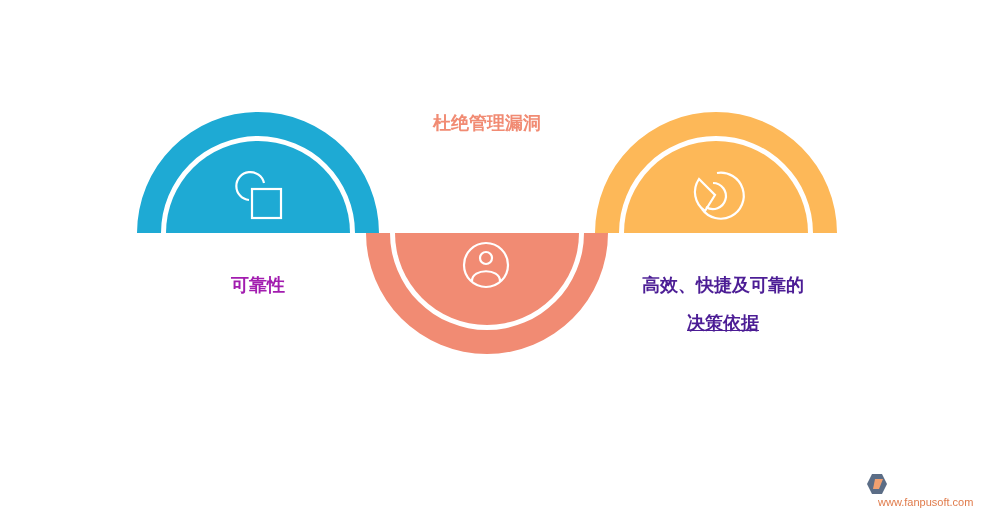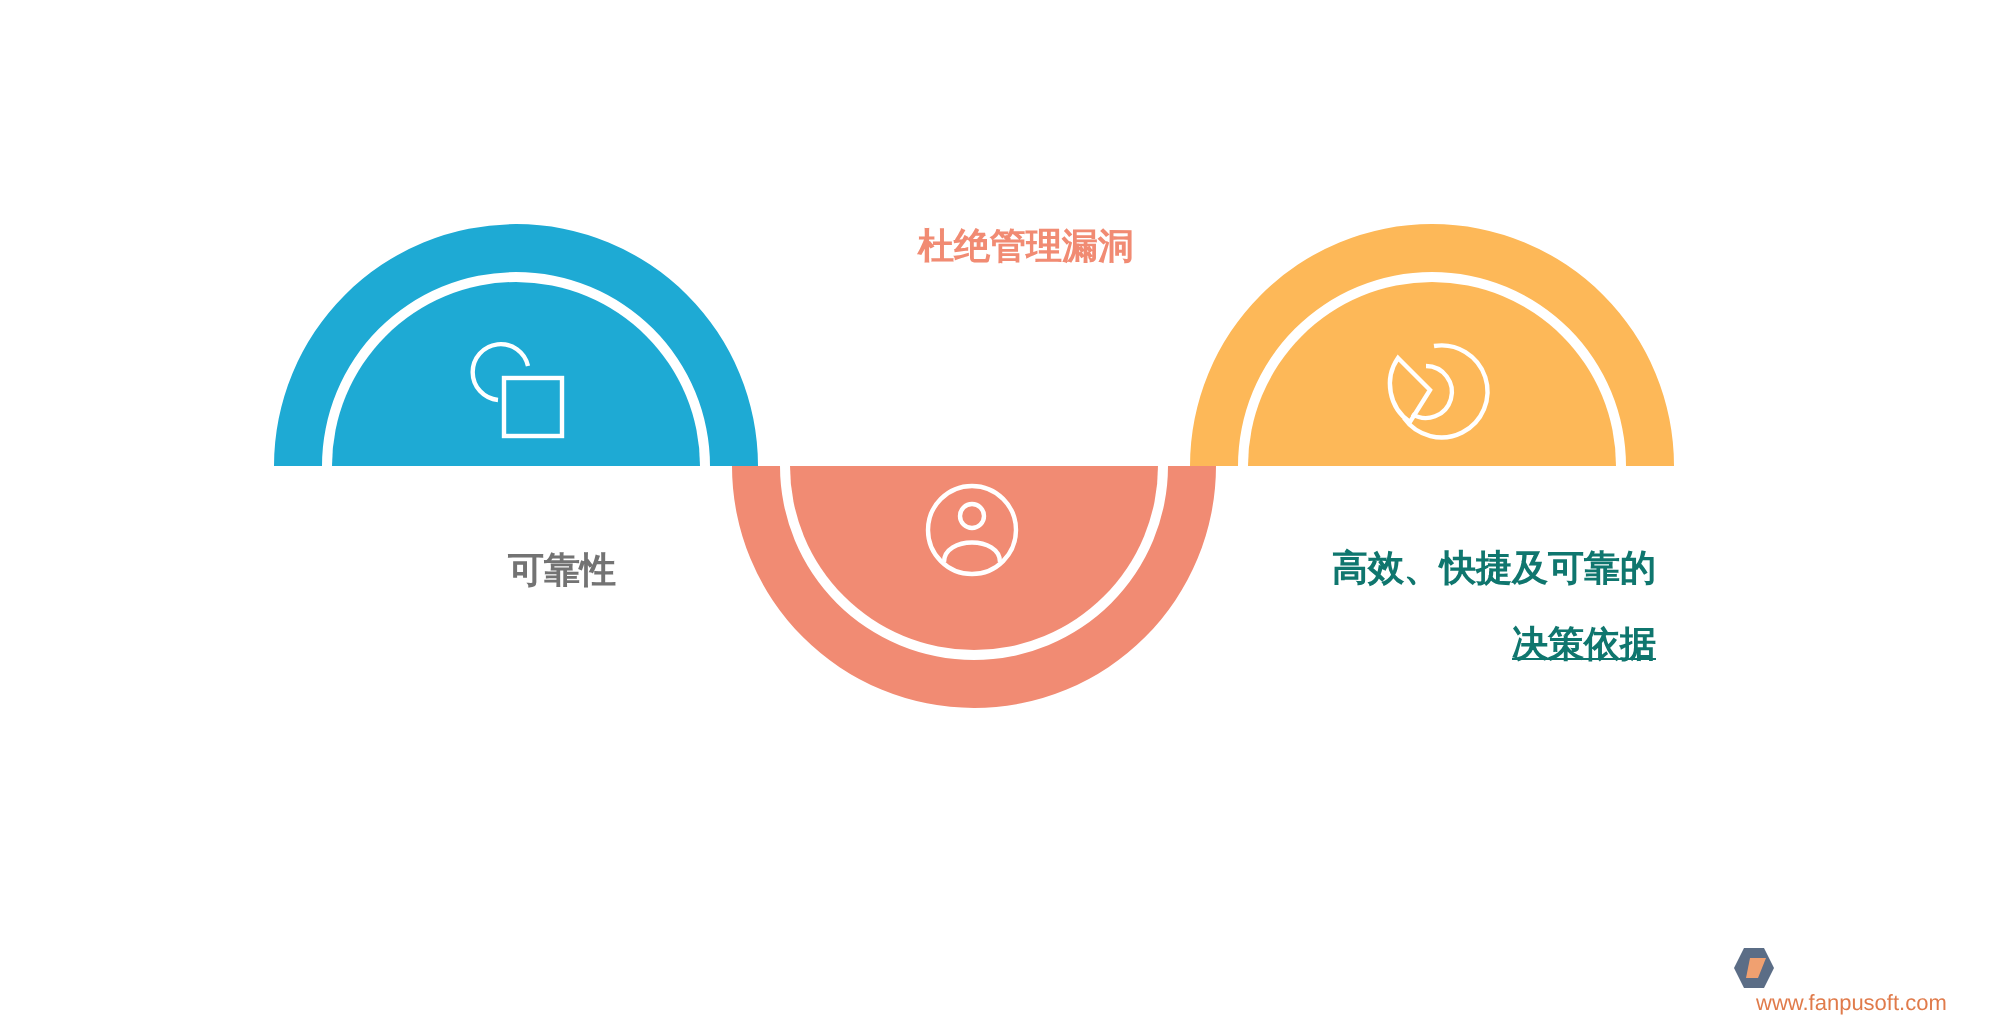--- a/index.html
+++ b/index.html
@@ -1,21 +1,21 @@
 <!DOCTYPE html>
 <html><head>
 <meta charset="utf-8">
 <style>
   html,body{margin:0;padding:0;background:#ffffff;}
   body{width:996px;height:517px;position:relative;overflow:hidden;font-family:"DejaVu Sans","Liberation Sans",sans-serif;}
   svg.diagram{position:absolute;left:0;top:0;}
-  .label{position:absolute;font-weight:bold;font-size:18px;text-align:right;white-space:nowrap;}
-  .lbl-blue{color:#737373;}
+  .label{position:absolute;font-weight:bold;font-size:18px;text-align:center;white-space:nowrap;}
+  .lbl-blue{color:#a21caf;}
   .lbl-salmon{color:#f18b73;}
-  .lbl-orange{color:#0f766e;line-height:38px;}
+  .lbl-orange{color:#4c1d95;line-height:38px;}
   .logo{position:absolute;left:862px;top:470px;width:130px;height:40px;}
   .logo-cn{position:absolute;left:26px;top:0;font-size:21px;color:#5b6d86;letter-spacing:1px;font-family:"DejaVu Sans",sans-serif;}
   .logo-url{position:absolute;left:16px;top:26px;font-size:11px;color:#e07b4b;font-family:Liberation Sans, sans-serif;}
   .logo-mark{position:absolute;left:4px;top:3px;}
 </style>
 </head>
 <body>
 
 <svg class="diagram" width="996" height="517" viewBox="0 0 996 517">
 

